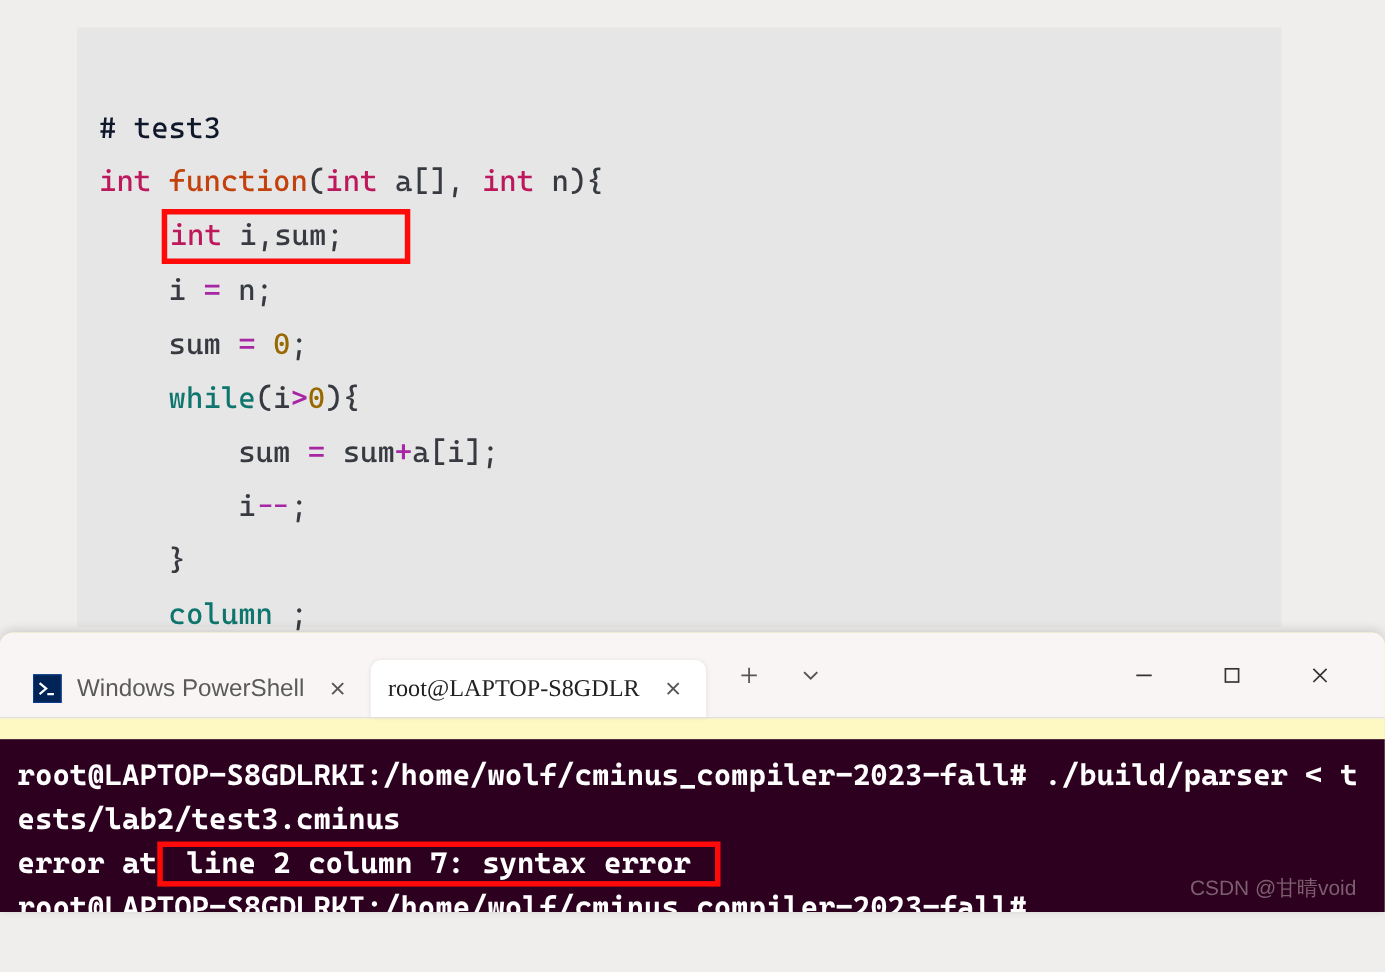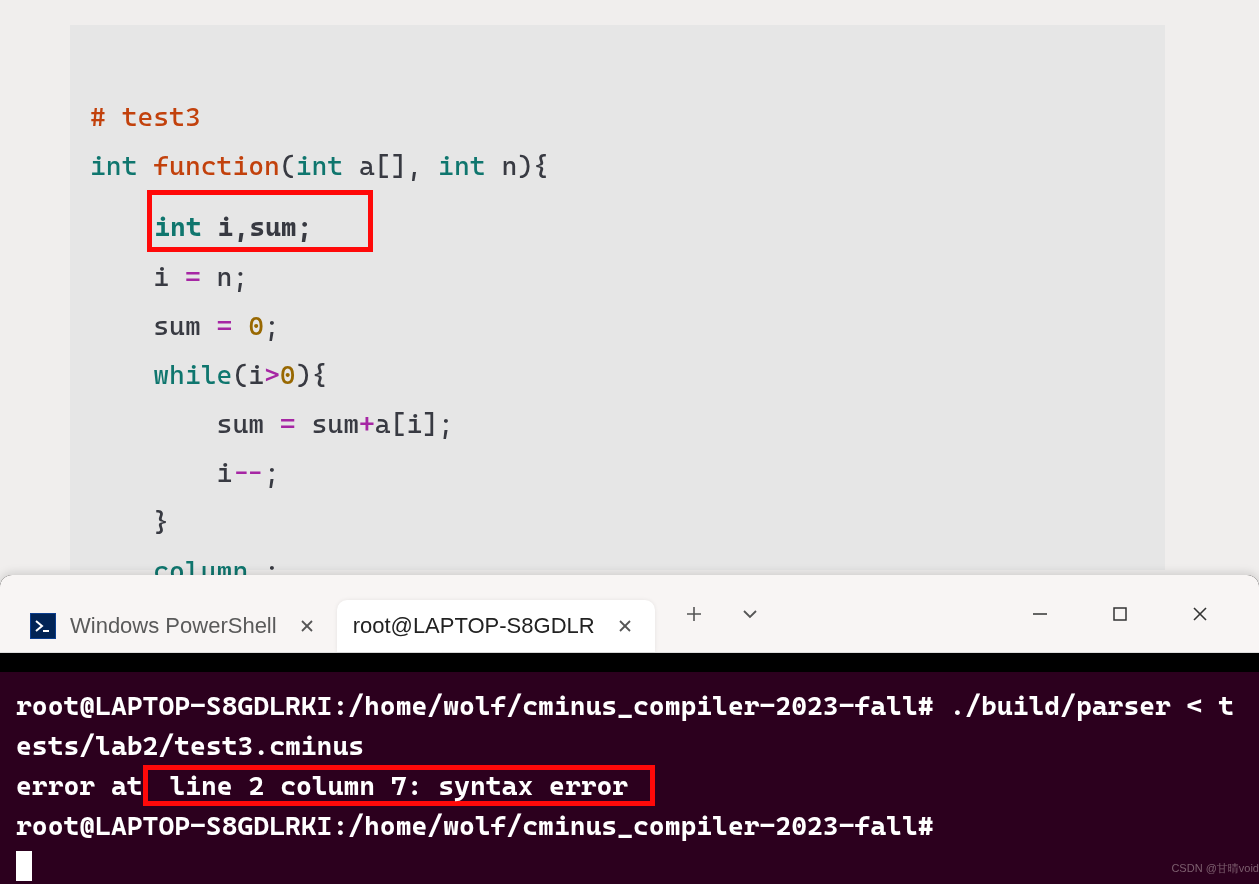--- a/index.html
+++ b/index.html
@@ -16,43 +16,42 @@
     top: 25px;
     left: 70px;
     width: 1095px;
     height: 545px;
     background: #e6e6e6;
     padding: 18px 20px;
     font-size: 27px;
     line-height: 49px;
     white-space: pre;
   }
-  .comment { color: #c2410c; }
-  .kw-type { color: #0f766e; }
+  .comment { color: #0f172a; }
+  .kw-type { color: #be185d; }
   .kw-flow { color: #0f766e; }
   .fn { color: #c2410c; }
   .op { color: #a626a4; }
   .num { color: #986801; }
   .txt { color: #383a42; }
   .highlight-box {
     display: inline-block;
     border: 5px solid #ff0909;
-    padding: 12px 8px 0 2px;
+    padding: 0 8px 0 2px;
     margin-left: -6px;
     line-height: 40px;
-    font-weight: bold;
   }
 
   .terminal-window {
     position: absolute;
     top: 575px;
     left: 0;
     width: 1259px;
-    height: 309px;
-    background: #000000;
+    height: 254px;
+    background: #fef9c3;
     border-top-left-radius: 12px;
     border-top-right-radius: 12px;
     overflow: hidden;
     box-shadow: 0 -2px 10px rgba(0,0,0,0.15);
   }
   .tab-bar {
     display: flex;
     align-items: center;
     height: 78px;
     background: #f8f5f4;
@@ -68,20 +67,21 @@
     font-size: 22px;
     color: #5a5a5a;
     gap: 14px;
     border-radius: 10px 10px 0 0;
     margin-top: 24px;
   }
   .tab.active {
     background: #ffffff;
     color: #222;
     box-shadow: 0 0 4px rgba(0,0,0,0.08);
+    font-family: Liberation Serif, serif;
   }
   .tab-ps-icon {
     width: 26px;
     height: 26px;
     background: #012456;
     display: inline-flex;
     align-items: center;
     justify-content: center;
     color: #fff;
     font-size: 14px;
@@ -142,25 +142,25 @@
   }
   .term-cursor {
     display: inline-block;
     width: 16px;
     height: 30px;
     background: #ffffff;
     vertical-align: text-bottom;
   }
   .watermark {
     position: absolute;
-    right: 0;
+    right: 26px;
     bottom: 8px;
     color: #8a6f7c;
     font-family: 'Segoe UI', sans-serif;
-    font-size: 11px;
+    font-size: 19px;
     opacity: 0.85;
   }
 </style>
 </head>
 <body>
 
 <div class="code-panel">
 <span class="comment"># test3</span>
 <span class="kw-type">int</span> <span class="fn">function</span><span class="txt">(</span><span class="kw-type">int</span> <span class="txt">a[]</span><span class="txt">, </span><span class="kw-type">int</span> <span class="txt">n</span><span class="txt">){</span>
     <span class="highlight-box"><span class="kw-type">int</span><span class="txt"> i,sum;</span>   </span>

